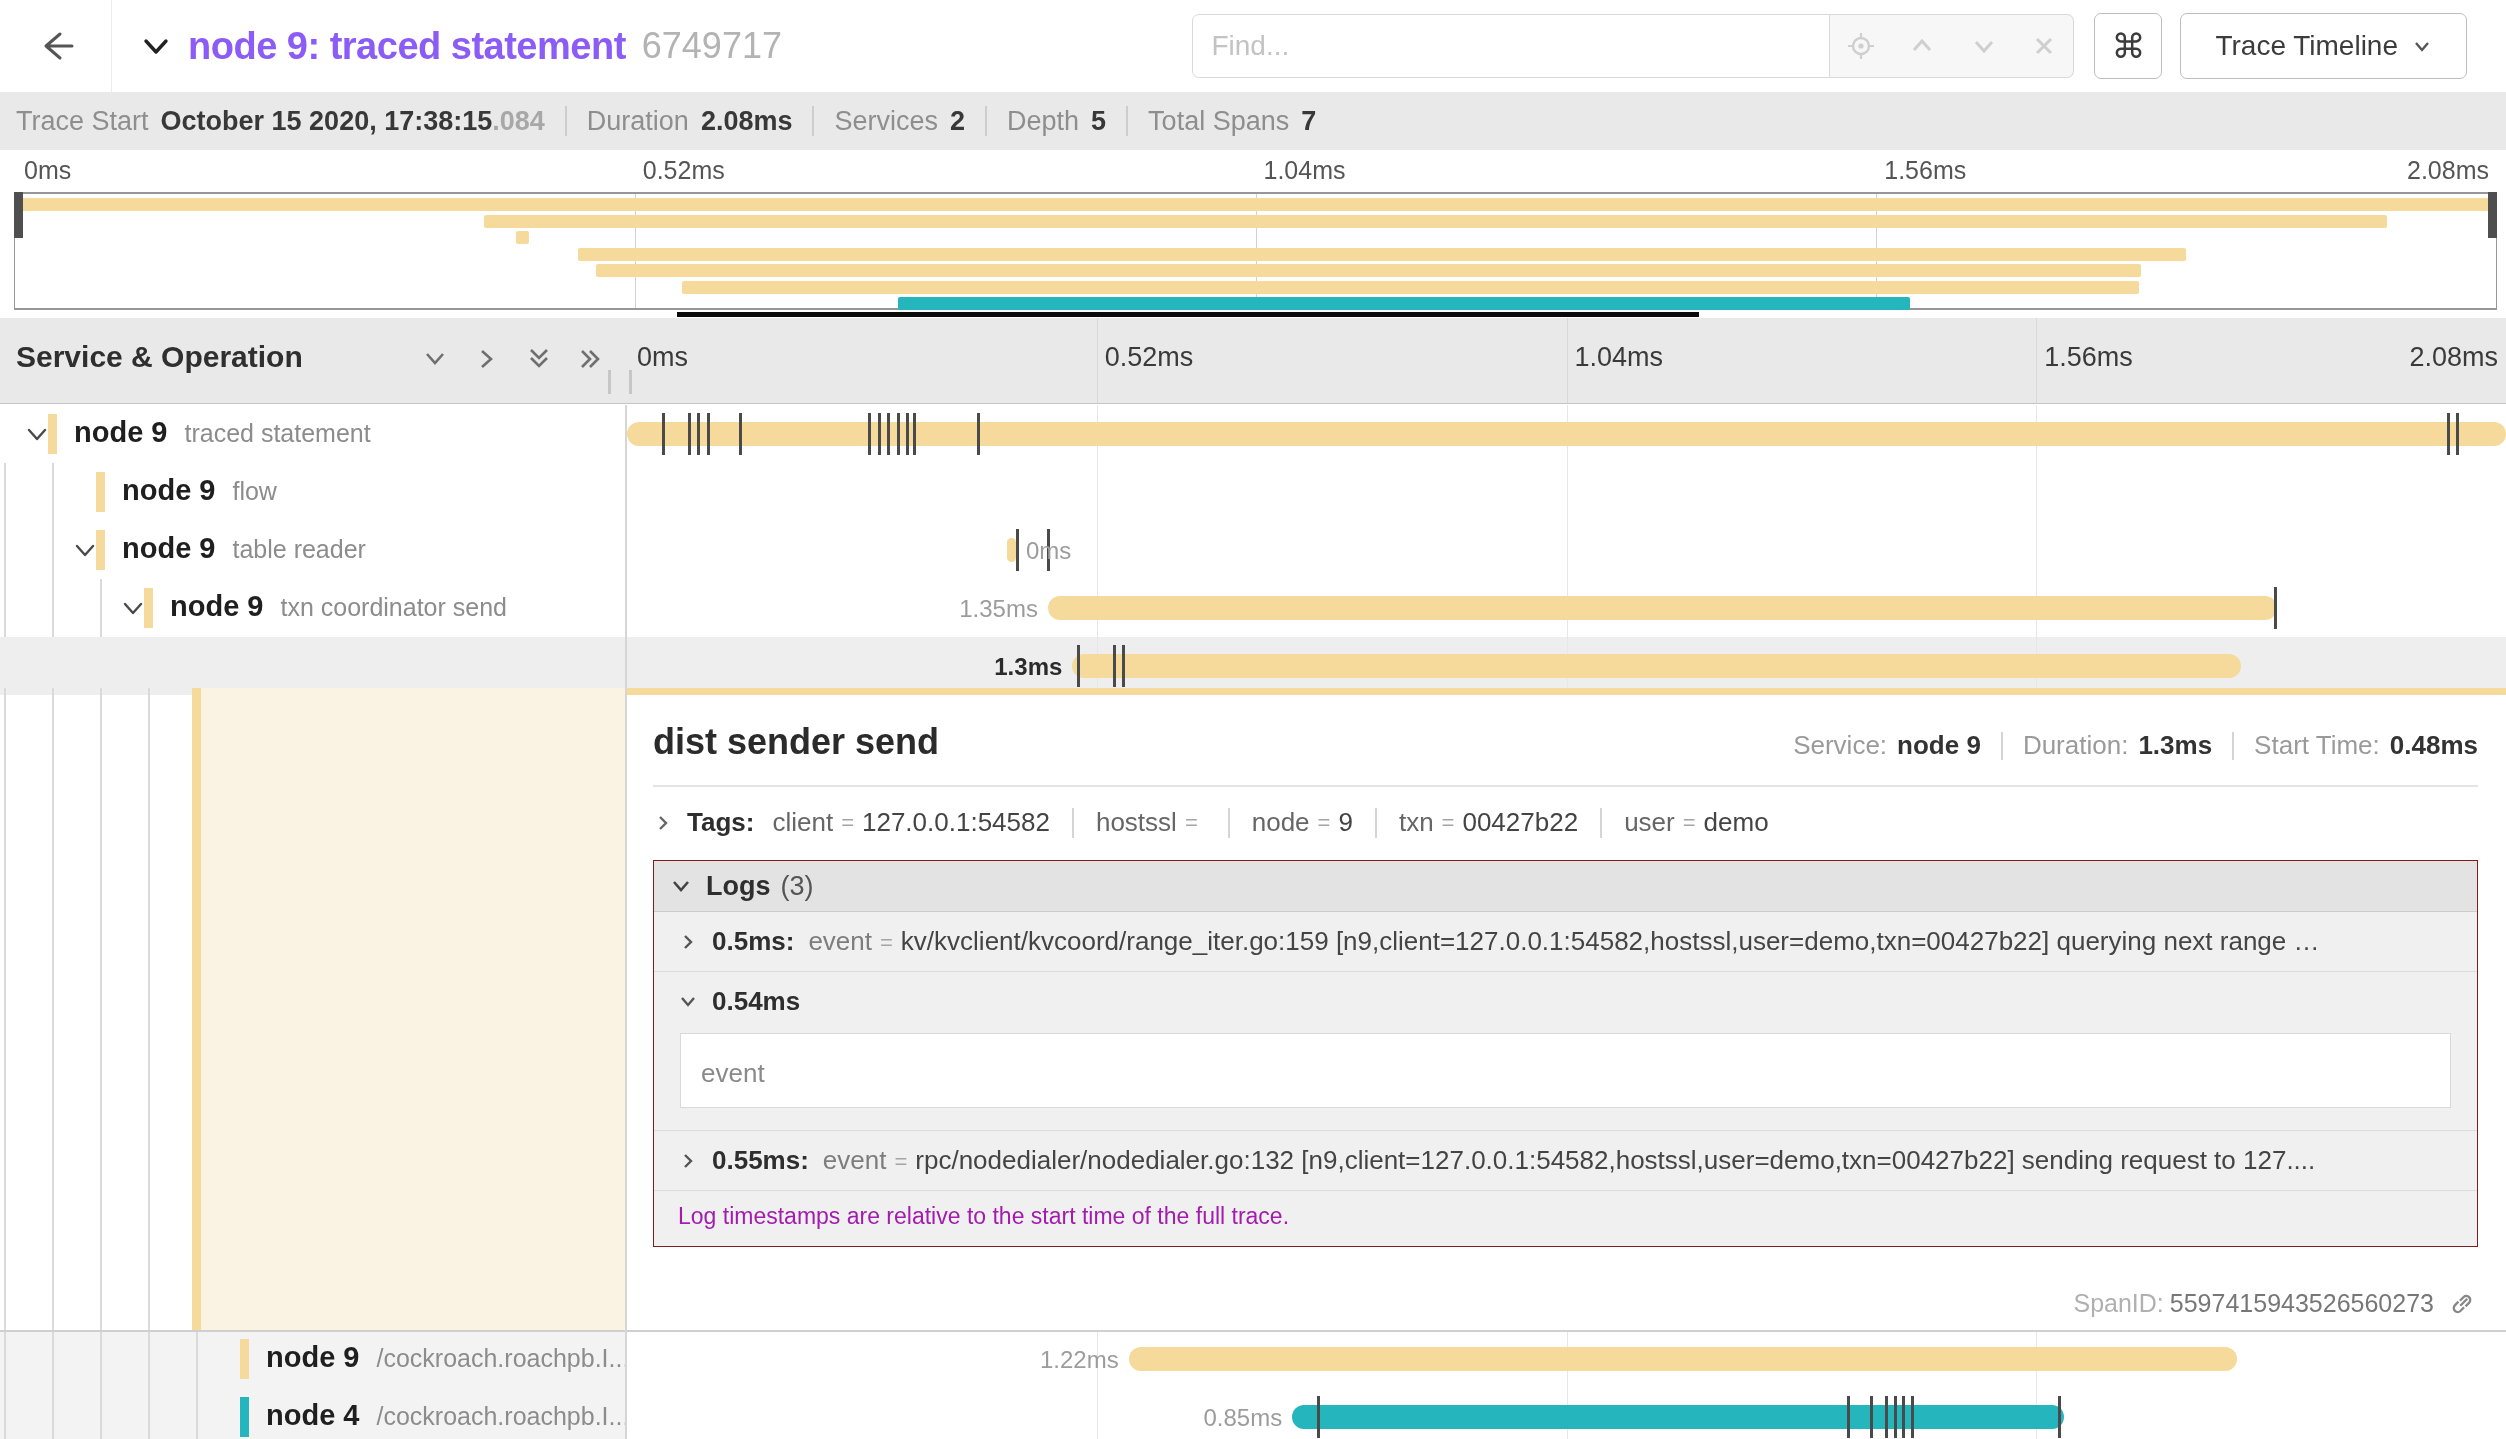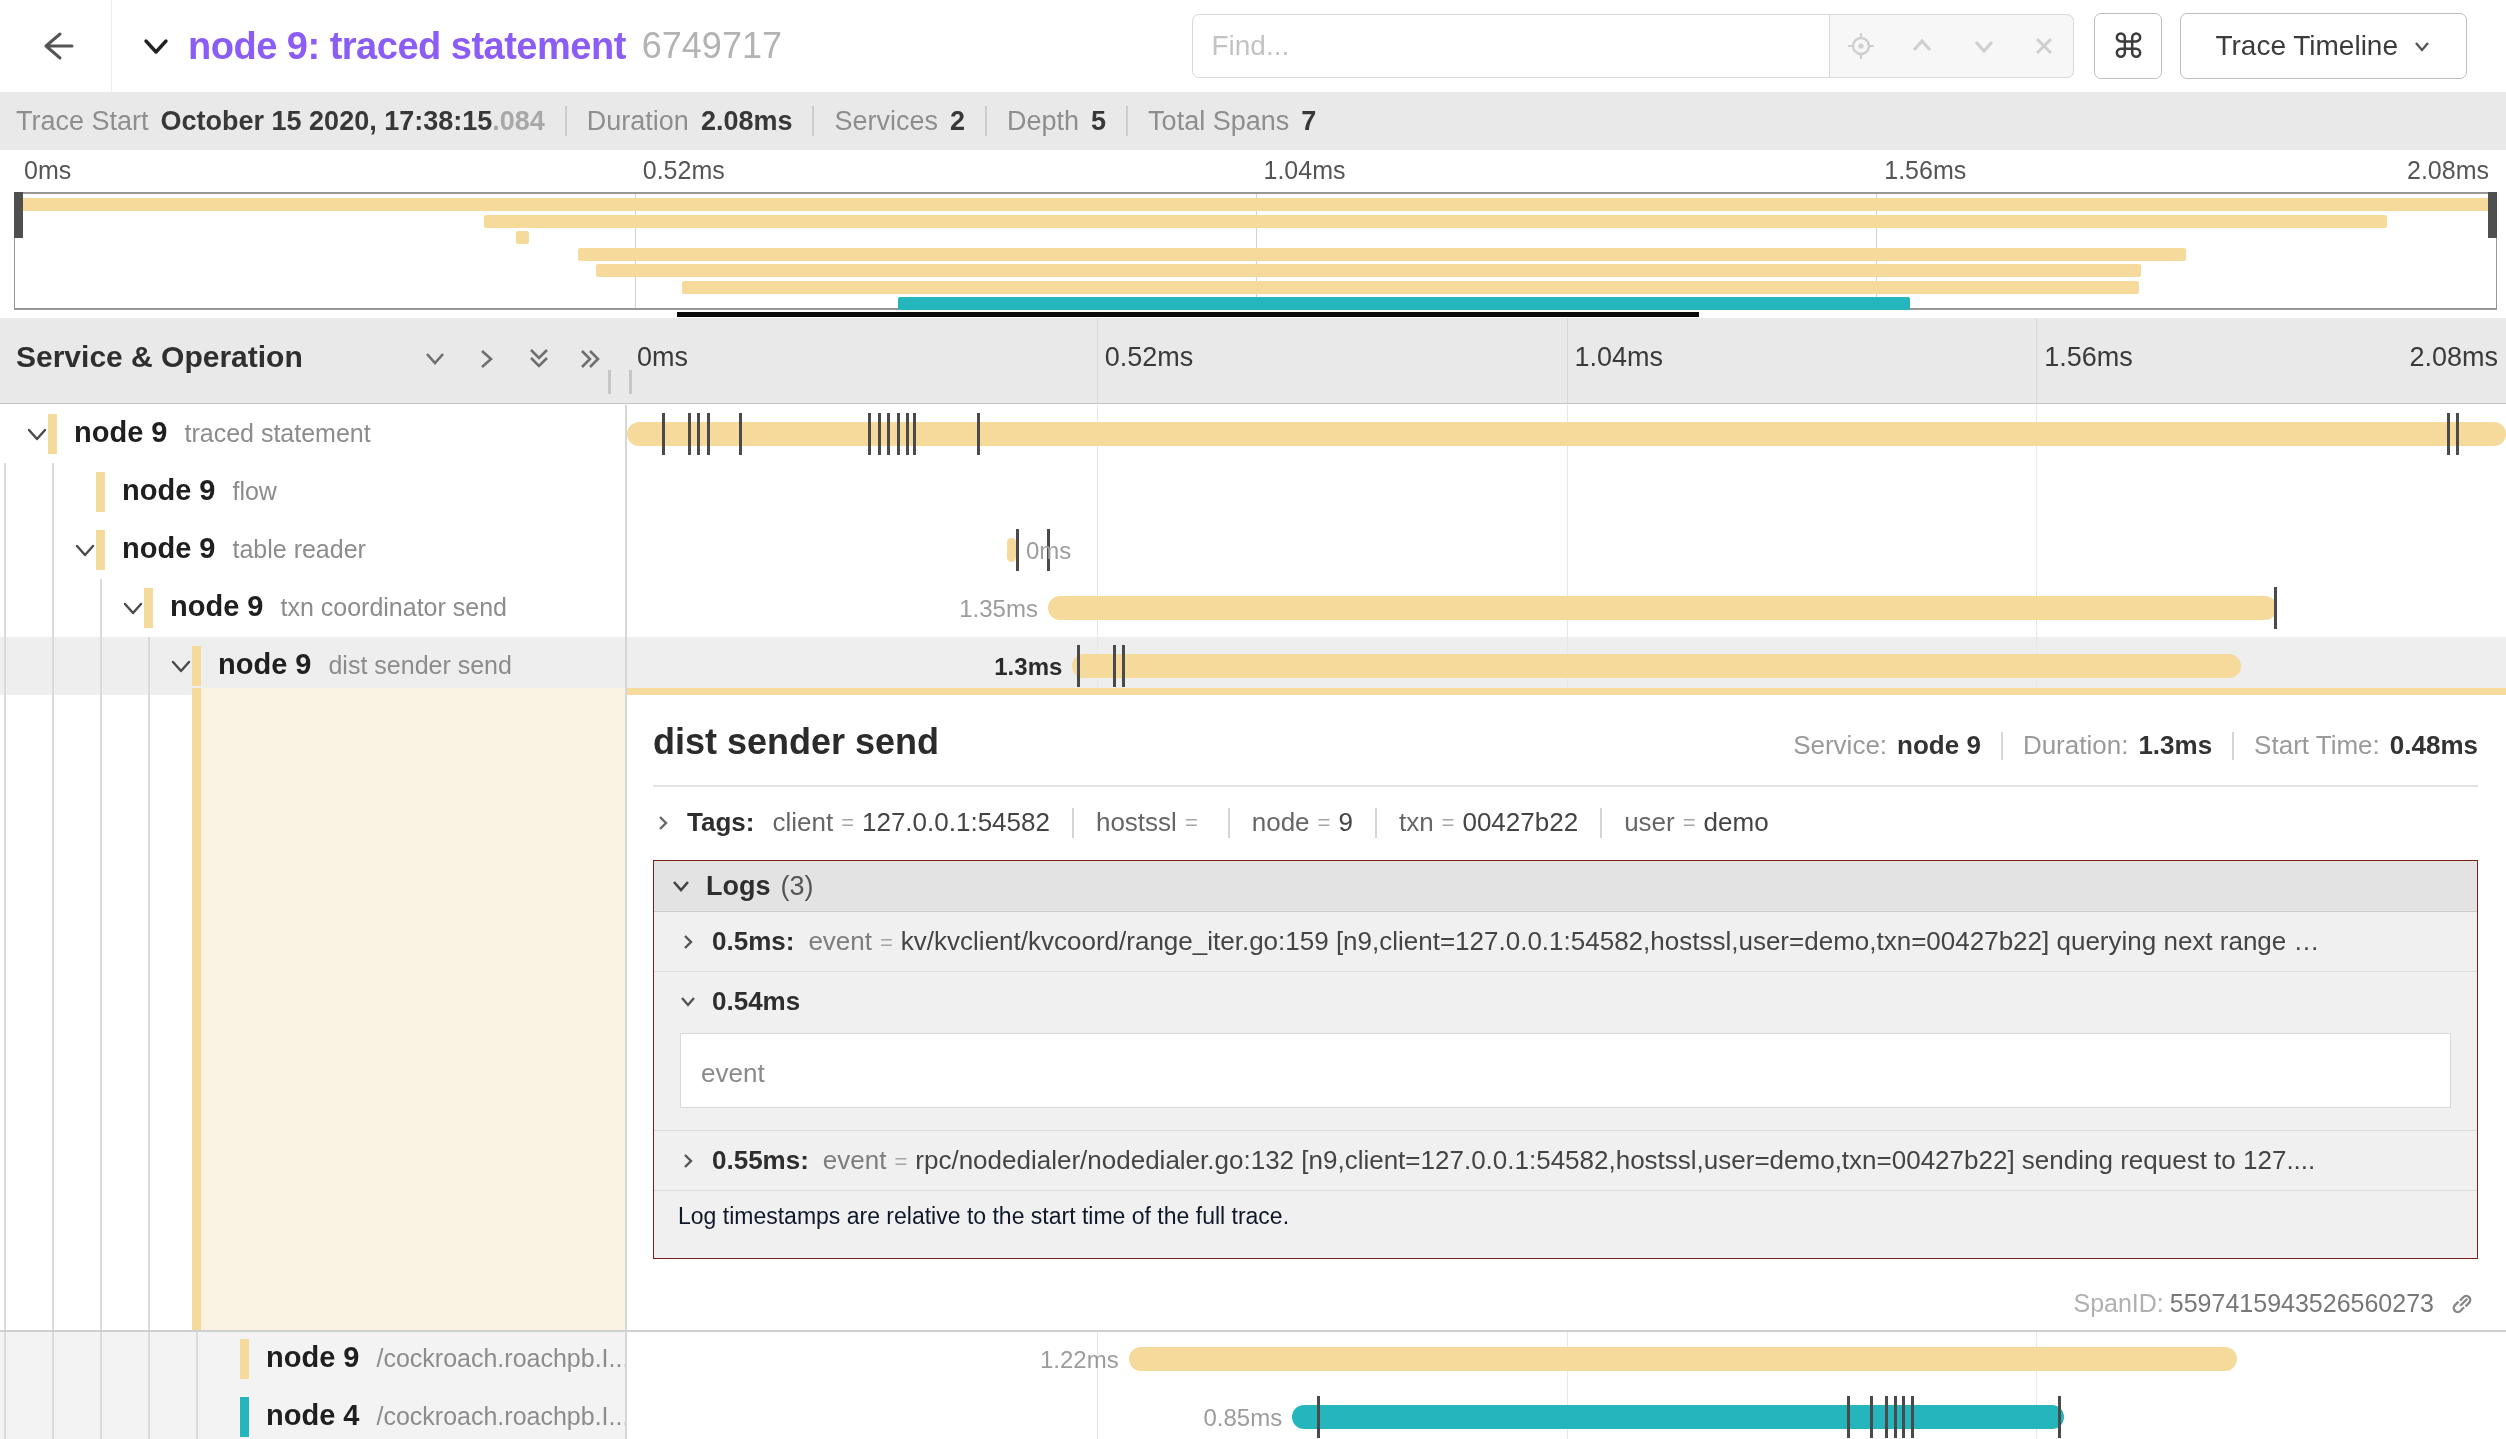--- a/index.html
+++ b/index.html
@@ -106,21 +106,21 @@
   .log-line{display:flex;align-items:baseline;white-space:nowrap;overflow:hidden;}
   .log-chev{color:#555;margin-right:14px;flex:none;align-self:center;}
   .log-time{font-weight:700;color:#2e2e2e;margin-right:14px;}
   .log-key{color:#7d7d7d;}
   .log-eq{color:#a5a5a5;font-size:22px;margin:0 8px;}
   .log-val{color:#444;overflow:hidden;text-overflow:ellipsis;}
   .log-field-box{margin:16px 2px 8px 2px;background:#fff;border:1px solid #d9d9d9;display:flex;padding:18px 20px;}
   .field-key{width:260px;flex:none;color:#8a8a8a;font-size:26px;padding-top:6px;}
   .field-val{font-family:"Liberation Mono",monospace;font-size:25px;font-weight:700;color:#0f8280;
              line-height:1.55;max-width:1400px;word-break:break-all;}
-  .logs-foot{border-top:1px solid #dcdcdc;padding:12px 24px 28px 24px;font-size:23px;color:#0f172a;}
+  .logs-foot{border-top:1px solid #dcdcdc;padding:12px 24px 16px 24px;font-size:23px;color:#a21caf;}
   .spanid-row{position:absolute;right:30px;bottom:12px;display:flex;align-items:center;font-size:25px;}
   .spanid-label{color:#b0b0b0;}
   .spanid-val{color:#777;margin-left:6px;}
   .link-icon{color:#888;margin-left:14px;cursor:pointer;}
 </style>
 </head>
 <body>
 
 <div class="topbar">
   <button class="back-btn">
@@ -463,33 +463,20 @@
         <div class="svc-bar" style="left: 144px; background: rgb(245, 218, 155);"></div>
         <span class="svc-name" style="left: 170px;">node 9<span class="op-name">txn coordinator send</span></span>
       </div>
       <div class="bar-cell">
         <div class="span-bar" style="left: 22.4%; width: 65.4%; background: rgb(245, 218, 155);"></div>
         <div class="tick" style="left: calc(87.7% - 1px);"></div>
         <span class="dur-label" style="right: calc(77.6% + 10px);">1.35ms</span>
       </div>
     </div>
     <div class="row selected" style="top: 232px;">
-      <div class="name-cell">
-        <div class="guide" style="left: 4px;"></div>
-        <div class="guide" style="left: 52px;"></div>
-        <div class="guide" style="left: 100px;"></div>
-        <div class="guide" style="left: 148px;"></div>
-        <span class="row-chevron" style="left: 168px;">
-          <svg width="26" height="26" viewBox="0 0 26 26">
-            <polyline points="5,8 13,17 21,8" fill="none" stroke="currentColor" stroke-width="2.4" stroke-linecap="round" stroke-linejoin="round"></polyline>
-          </svg>
-        </span>
-        <div class="svc-bar" style="left: 192px; background: rgb(245, 218, 155);"></div>
-        <span class="svc-name" style="left: 218px;">node 9<span class="op-name">dist sender send</span></span>
-      </div>
       <div class="bar-cell">
         <div class="span-bar" style="left: 23.7%; width: 62.2%; background: rgb(245, 218, 155);"></div>
         <div class="tick" style="left: calc(24% - 1px);"></div>
         <div class="tick" style="left: calc(25.9% - 1px);"></div>
         <div class="tick" style="left: calc(26.4% - 1px);"></div>
         <span class="dur-label" style="right: calc(76.3% + 10px);">1.3ms</span>
       </div>
     </div>
     <div class="row below-detail" style="top: 925px;">
       <div class="name-cell">

